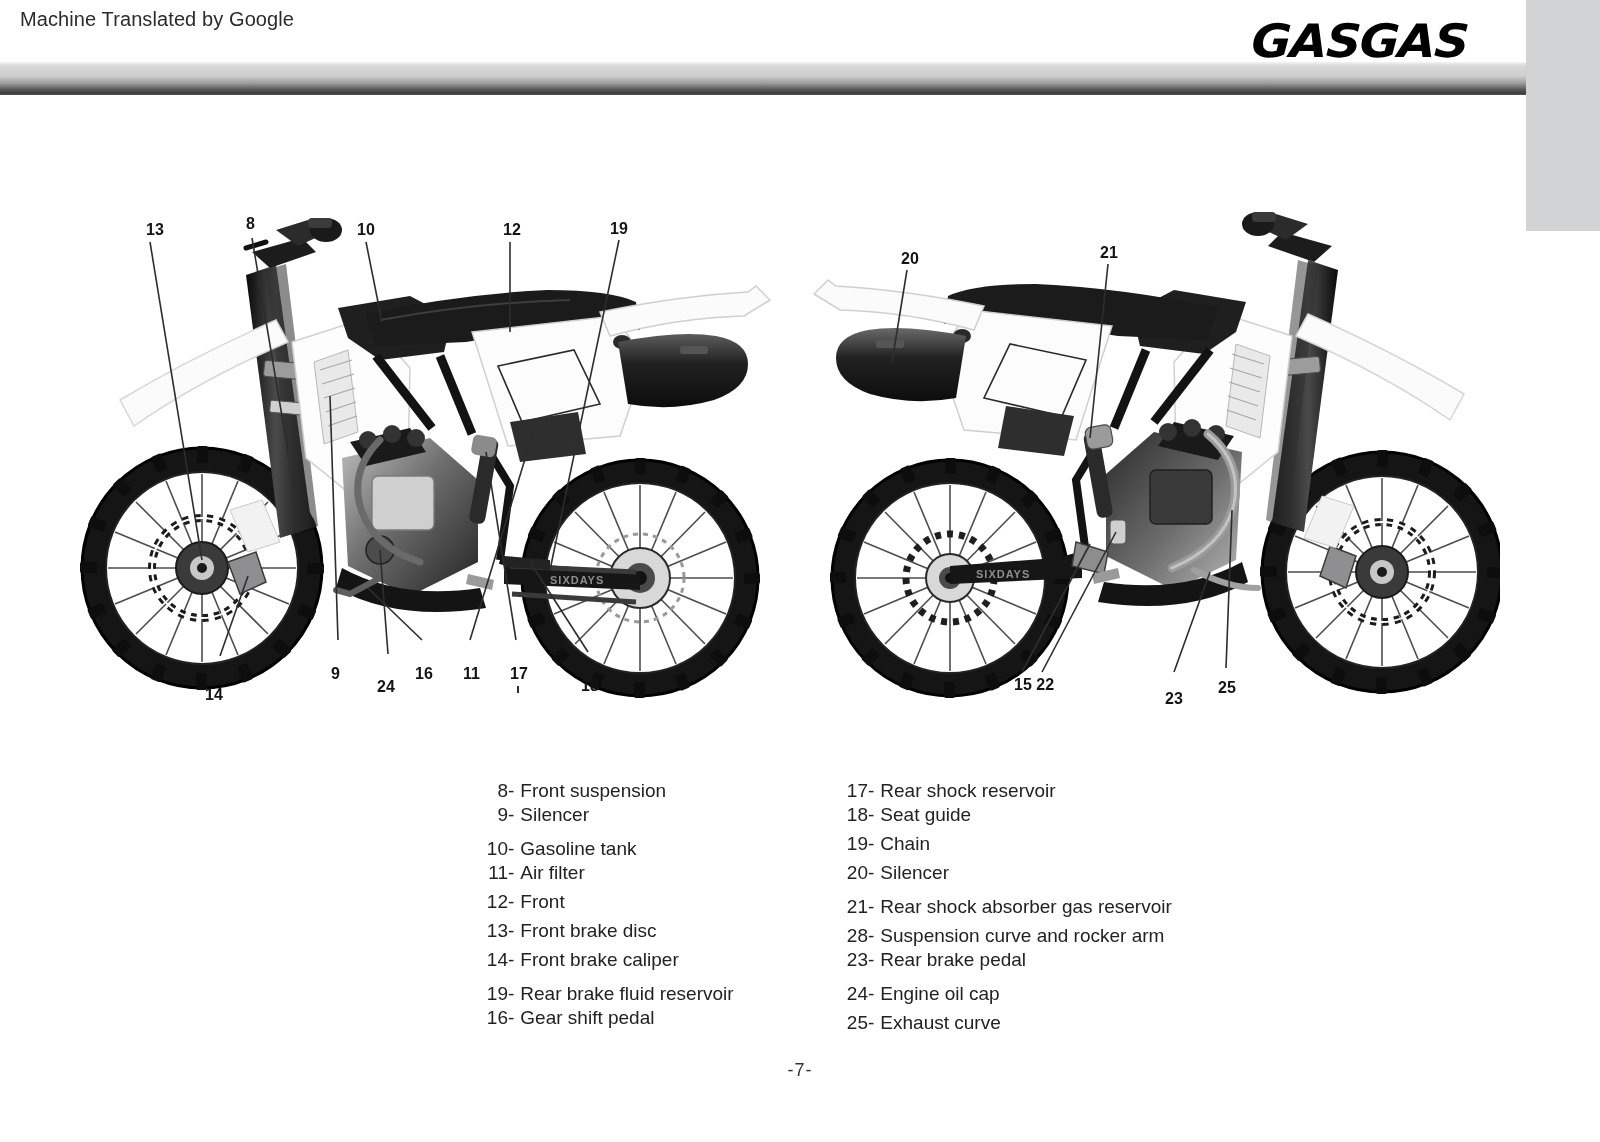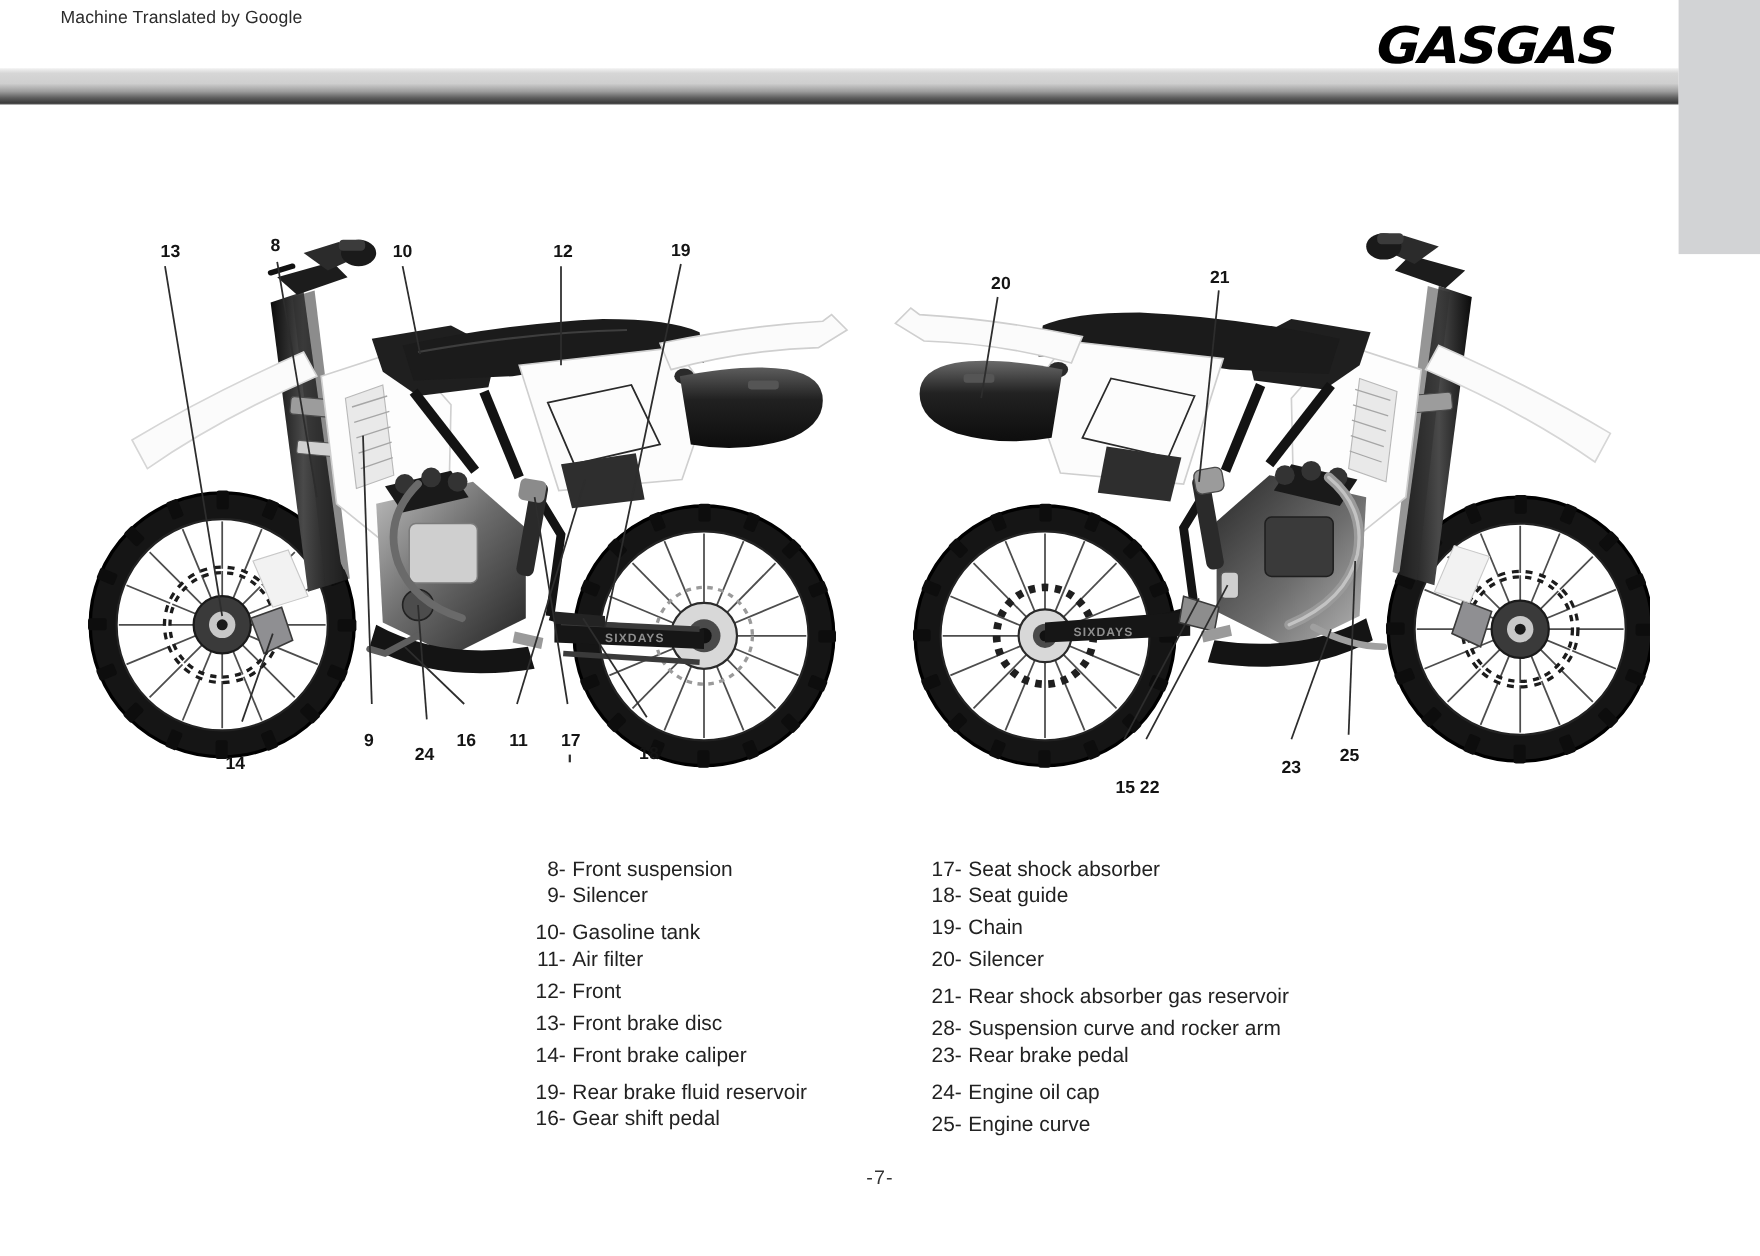--- a/index.html
+++ b/index.html
@@ -18,25 +18,24 @@
     height: 1142px;
     background: #ffffff;
     overflow: hidden;
   }
 
   
   #translate-notice {
     position: absolute;
     left: 20px;
     top: 8px;
-    font-size: 16px;
+    font-size: 20px;
     color: #2b2b2b;
     letter-spacing: 0.1px;
     white-space: nowrap;
-    margin-left: 35px;
   }
   #brand-logo {
     position: absolute;
     right: 132px;
     top: 14px;
     font-size: 46px;
     font-weight: bold;
     font-style: italic;
     letter-spacing: -1.5px;
     color: #000000;
@@ -602,21 +601,21 @@
     <div class="callout-num" style="left:331px;  top:476px;">9</div>
     <div class="callout-num" style="left:377px;  top:489px;">24</div>
     <div class="callout-num" style="left:415px;  top:476px;">16</div>
     <div class="callout-num" style="left:463px;  top:476px;">11</div>
     <div class="callout-num" style="left:510px;  top:476px;">17</div>
     <div class="callout-num" style="left:205px;  top:497px;">14</div>
     <div class="callout-num" style="left:581px;  top:488px;">18</div>
 
     <div class="callout-num" style="left:901px;  top:61px;">20</div>
     <div class="callout-num" style="left:1100px; top:55px;">21</div>
-    <div class="callout-num" style="left:1014px; top:519px;">15 22</div>
+    <div class="callout-num" style="left:1014px; top:487px;">15 22</div>
     <div class="callout-num" style="left:1165px; top:501px;">23</div>
     <div class="callout-num" style="left:1218px; top:490px;">25</div>
 
     <div style="position:absolute; left:517px; top:496px; width:2px; height:7px; background:#2d2d2d;"></div>
   </div>
 
   <div id="legend">
 
     <div id="legend-col-left" class="legend-col">
       <div class="legend-item row-tight">
@@ -668,21 +667,21 @@
         <span class="num">16</span>
           <span class="dash">-</span>
           <span class="txt">Gear shift pedal</span>
       </div>
     </div>
 
     <div id="legend-col-right" class="legend-col">
       <div class="legend-item row-tight">
         <span class="num">17</span>
           <span class="dash">-</span>
-          <span class="txt">Seat shock absorber</span>
+          <span class="txt">Rear shock reservoir</span>
       </div>
       <div class="legend-item">
         <span class="num">18</span>
           <span class="dash">-</span>
           <span class="txt">Seat guide</span>
       </div>
       <div class="gap-sm"></div>
       <div class="legend-item">
         <span class="num">19</span>
           <span class="dash">-</span>
@@ -714,20 +713,20 @@
       <div class="gap-md"></div>
       <div class="legend-item">
         <span class="num">24</span>
           <span class="dash">-</span>
           <span class="txt">Engine oil cap</span>
       </div>
       <div class="gap-sm"></div>
       <div class="legend-item">
         <span class="num">25</span>
           <span class="dash">-</span>
-          <span class="txt">Engine curve</span>
+          <span class="txt">Exhaust curve</span>
       </div>
     </div>
   </div>
 
   <div id="page-number">-7-</div>
 
 </div>
 
 </body></html>

